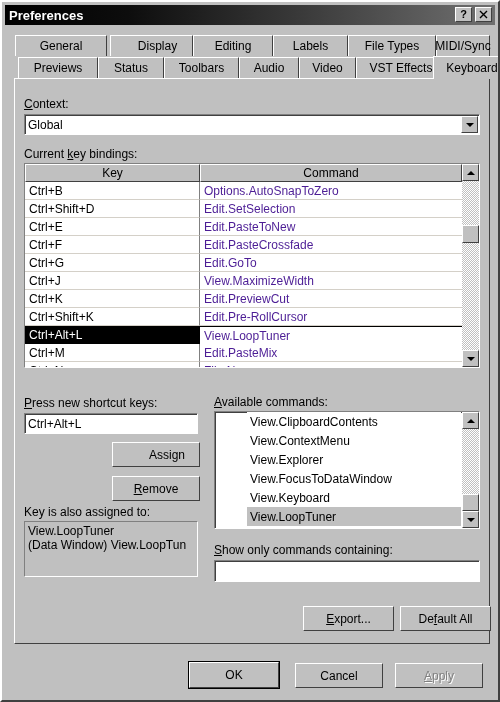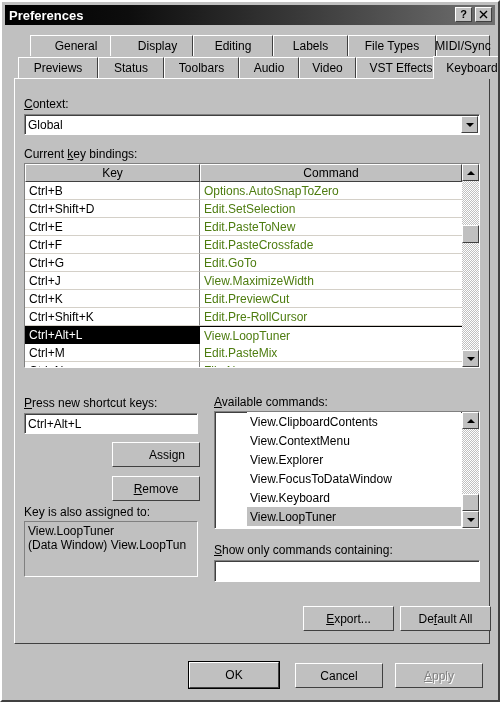--- a/index.html
+++ b/index.html
@@ -150,21 +150,21 @@
   .brow { display: flex; height: 18px; align-items: stretch; }
   .bkey {
     width: 175px; font-size: 12px; color: #000;
     padding-left: 4px; display: flex; align-items: center;
     border-right: 1px solid #808080;
     border-bottom: 1px solid #d4d0c8;
     background: #ffffff;
     white-space: nowrap; overflow: hidden;
   }
   .bcmd {
-    width: 262px; font-size: 12px; color: #4d7c0f;
+    width: 262px; font-size: 12px; color: #4c1d95;
     padding-left: 4px; display: flex; align-items: center;
     border-bottom: 1px solid #d4d0c8;
     background: #ffffff;
     white-space: nowrap; overflow: hidden;
   }
   .brow.sel .bkey { background: #000000; color: #ffffff; border-right: none; border-bottom: none; }
   .brow.sel .bcmd { border-bottom: none; border-top: 1px solid #000; }
 
   
   .vsb {
@@ -287,21 +287,21 @@
     <div class="tb-btn" id="btn-close">
       <svg width="9" height="9" viewBox="0 0 9 9">
         <path d="M1,1 L8,8 M8,1 L1,8" stroke="#000" stroke-width="1.4" fill="none"></path>
       </svg>
     </div>
   </div>
 
   <div id="tabpage"></div>
 
   <div id="tabstrip">
-      <div class="tab row1" style="left: 16px; width: 92px;">
+      <div class="tab row1" style="left: 1px; width: 92px;">
         <span>General</span>
       </div>
       <div class="tab row1" style="left: 96px; width: 83px; padding-left: 12px;">
         <span>Display</span>
       </div>
       <div class="tab row1" style="left: 179px; width: 80px;">
         <span>Editing</span>
       </div>
       <div class="tab row1" style="left: 259px; width: 75px;">
         <span>Labels</span>

